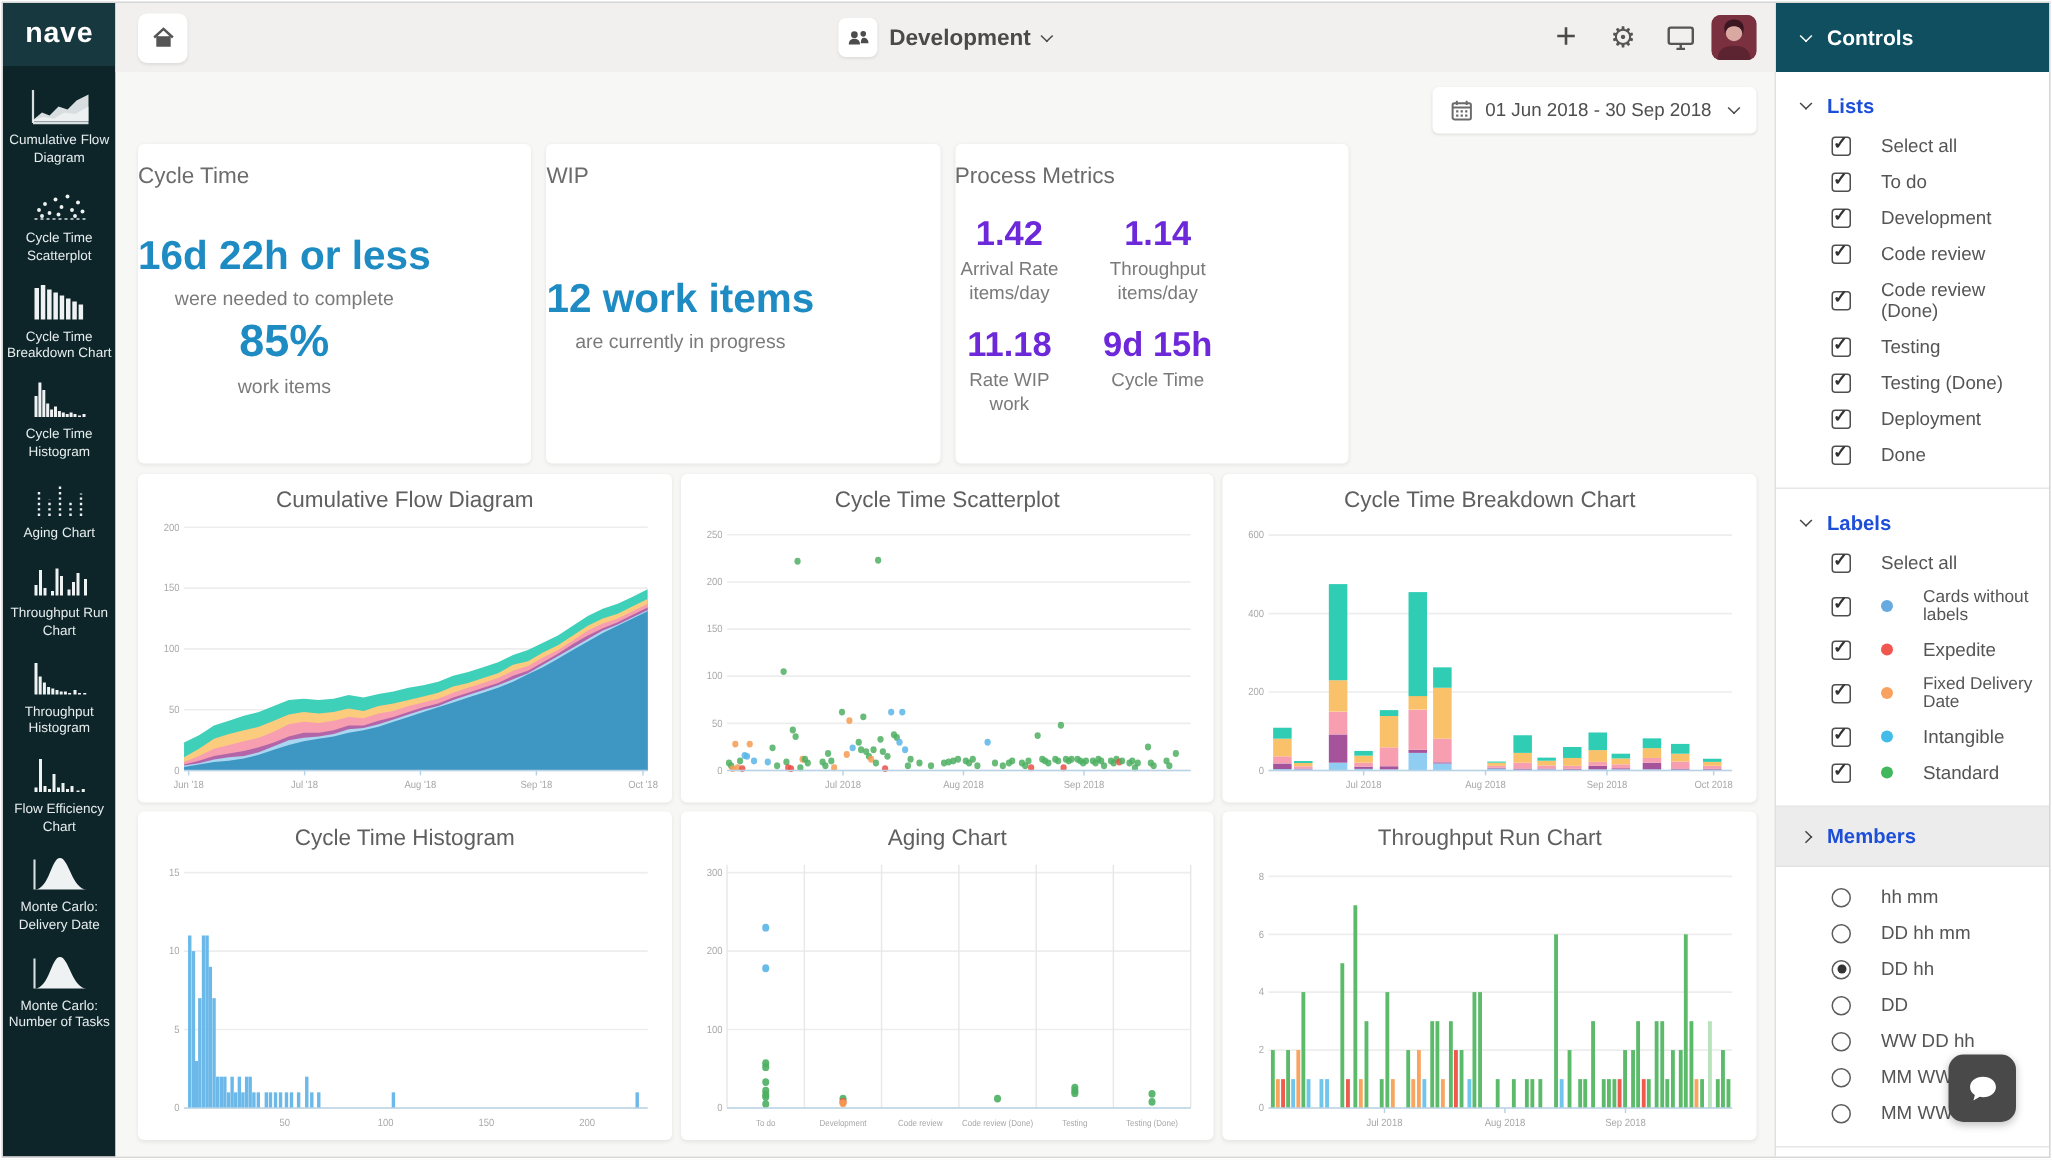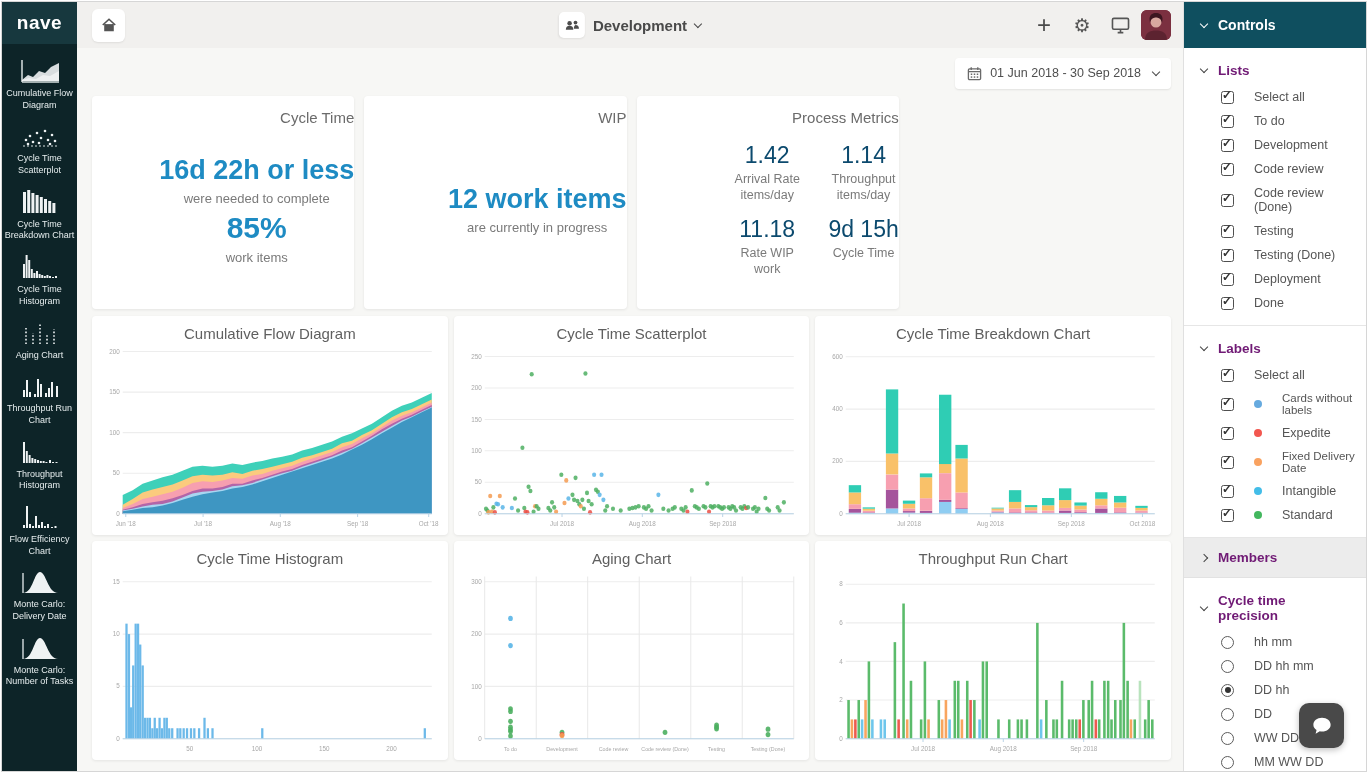--- a/index.html
+++ b/index.html
@@ -29,43 +29,43 @@
   .avatar svg{position:absolute;inset:0}
   .caret{display:inline-block;border:solid currentColor;border-width:0 1.5px 1.5px 0;padding:2.5px}
   .caret.down{transform:rotate(45deg);margin-top:-3px}
   .caret.right{transform:rotate(-45deg)}
 
   .content{flex:1;padding:6px 12px 0 15px;display:flex;flex-direction:column}
   .date-row{height:38px;display:flex;justify-content:flex-end;align-items:center;margin-bottom:4px}
   .date-picker{height:31px;background:#fff;border-radius:4px;box-shadow:0 1px 2px rgba(0,0,0,.09);display:flex;align-items:center;gap:8px;padding:0 12px;font-size:12.5px;color:#4f4f4f;cursor:pointer}
 
   .cards-row{display:grid;grid-template-columns:repeat(4,1fr);gap:10px;height:213px;margin-bottom:7px}
-  .metric-card{background:#fff;border-radius:4px;box-shadow:0 1px 3px rgba(0,0,0,.08);display:flex;flex-direction:column;align-items:flex-end;padding-top:13px}
+  .metric-card{background:#fff;border-radius:4px;box-shadow:0 1px 3px rgba(0,0,0,.08);display:flex;flex-direction:column;align-items:flex-start;padding-top:13px}
   .metric-title{font-size:15px;color:#6b6b6b}
   .metric-body{flex:1;display:flex;flex-direction:column;align-items:center;justify-content:center;gap:5px;padding-bottom:16px;text-align:center}
   .metric-primary{font-size:27px;font-weight:700;color:#1e8bc3}
   .metric-secondary{font-size:30px;font-weight:700;color:#1e8bc3}
   .metric-caption{font-size:13px;color:#7a7a7a}
   .pm-grid{display:grid;grid-template-columns:1fr 1fr;gap:12px 26px;text-align:center;margin-top:2px}
-  .pm-value{font-size:23px;font-weight:400;color:#0c4a6e}
+  .pm-value{font-size:23px;font-weight:700;color:#6d28d9}
   .pm-label{font-size:12.5px;color:#7a7a7a;line-height:1.3;margin-top:2px}
 
   .charts-grid{display:grid;grid-template-columns:repeat(3,1fr);gap:6px;grid-auto-rows:219px}
   .chart-card{background:#fff;border-radius:4px;box-shadow:0 1px 3px rgba(0,0,0,.08);display:flex;flex-direction:column;padding:9px 7px 5px}
   .chart-title{text-align:center;font-size:15px;color:#5f5f5f;margin-bottom:3px}
   .chart-body{flex:1;min-height:0}
   svg text.tk{font-size:6.4px;fill:#a8a8a8}
   svg text.tk2{font-size:5.4px;fill:#a8a8a8}
 
   
   .controls-panel{width:183px;flex-shrink:0;background:#fff;border-left:1px solid #e0e0e0;display:flex;flex-direction:column;overflow:hidden}
   .controls-header{height:46px;flex-shrink:0;background:#0f4f5f;color:#fff;display:flex;align-items:center;gap:11px;padding:0 17px;font-size:14px;font-weight:600;cursor:pointer}
   .panel-scroll{flex:1;overflow:hidden}
   .section{padding:8px 0 10px;border-bottom:1px solid #e6e6e6}
-  .section-h{display:flex;align-items:center;gap:11px;padding:7px 17px;font-size:13.5px;font-weight:600;color:#701a75;cursor:pointer}
+  .section-h{display:flex;align-items:center;gap:11px;padding:7px 17px;font-size:13.5px;font-weight:600;color:#1d4ed8;cursor:pointer}
   .members-h{background:#ececec;border-bottom:1px solid #e2e2e2;padding:12px 17px}
   .ck-row{display:flex;align-items:center;gap:20px;padding:5px 8px 5px 37px;font-size:12.5px;color:#555;cursor:pointer}
   .cb{width:13px;height:13px;border:1.5px solid #4f4f4f;border-radius:2.5px;position:relative;flex-shrink:0;background:#fff}
   .cb[data-checked="true"]::after{content:"\2713";position:absolute;top:-4px;left:0;font-size:12px;font-weight:700;color:#333}
   .radio{width:13px;height:13px;border:1.5px solid #5c5c5c;border-radius:50%;position:relative;flex-shrink:0;background:#fff}
   .radio[data-checked="true"]::after{content:"";position:absolute;inset:2.5px;background:#333;border-radius:50%}
   .dot{width:8px;height:8px;border-radius:50%;flex-shrink:0}
 
   .chat-fab{position:absolute;right:22px;bottom:23px;width:45px;height:45px;border:none;border-radius:10px;background:#494949;box-shadow:0 2px 6px rgba(0,0,0,.25);display:flex;align-items:center;justify-content:center;cursor:pointer}
 </style>
@@ -861,24 +861,20 @@
             <span>Standard</span>
           </div>
       </div>
 
       <div class="section-h members-h">
         <span class="caret right" style="color:#444"></span>
         <span>Members</span>
       </div>
 
       <div class="section">
-        <div class="section-h">
-          <span class="caret down" style="color:#444"></span>
-          <span>Cycle time precision</span>
-        </div>
         <div class="ck-row">
             <span class="radio" data-checked="false"></span>
             <span>hh mm</span>
           </div>
         <div class="ck-row">
             <span class="radio" data-checked="false"></span>
             <span>DD hh mm</span>
           </div>
         <div class="ck-row">
             <span class="radio" data-checked="true"></span>

